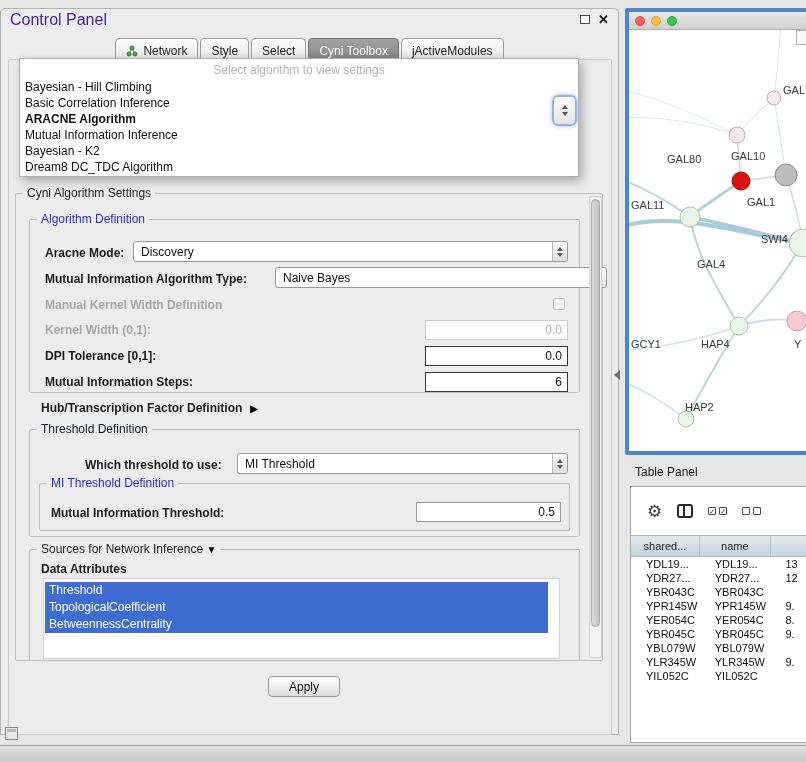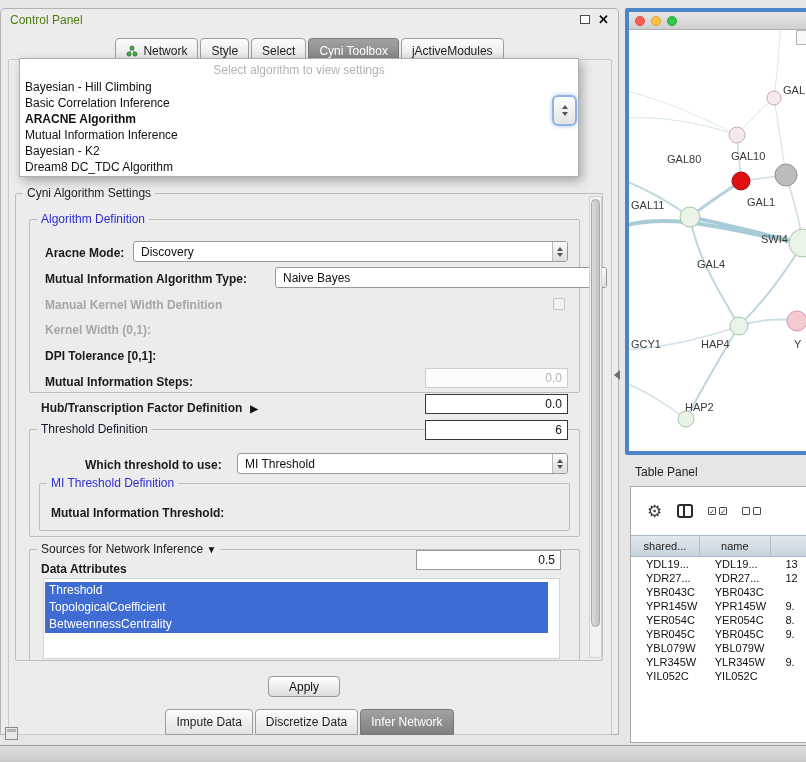--- a/index.html
+++ b/index.html
@@ -2,21 +2,21 @@
 <html><head>
 <meta charset="utf-8">
 <style>
   *{margin:0;padding:0;box-sizing:border-box;}
   body{font-family:"Liberation Sans",sans-serif;background:#e6e6e6;}
   .desktop{position:relative;width:806px;height:762px;background:#e6e6e6;overflow:hidden;font-size:12px;color:#1c1c1c;}
 
   
   .control-panel{position:absolute;left:0;top:8px;width:619px;height:727px;background:#ececec;border:1px solid #b2b2b2;border-radius:5px 5px 0 0;}
   .cp-titlebar{position:absolute;left:0;top:0;right:0;height:21px;display:flex;align-items:center;padding:0 9px;}
-  .cp-title{font-size:12px;color:#4d7c0f;}
+  .cp-title{font-size:16px;color:#4c1d95;}
   .cp-title-icons{margin-left:auto;display:flex;gap:8px;align-items:center;}
   .float-icon{width:10px;height:9px;border:1px solid #4a4a4a;background:#fff;position:relative;}
   .close-x{font-weight:bold;font-size:13px;color:#111;line-height:1;}
   .tabpane{position:absolute;left:7px;top:50px;width:604px;height:676px;border:1px solid #c9c9c9;border-radius:2px;}
   .tabs-row{position:absolute;top:29px;left:0;width:100%;display:flex;justify-content:center;gap:2px;z-index:3;}
   .tab{height:26px;display:flex;align-items:center;gap:5px;padding:0 10px;background:linear-gradient(#fcfcfc,#e2e2e2);border:1px solid #9d9d9d;border-radius:4px 4px 0 0;font-size:12px;color:#222;}
   .tab.active{background:linear-gradient(#a2a2a2,#7f7f7f);color:#fff;border-color:#787878;}
 
   
   .algo-popup{position:absolute;left:18px;top:49px;width:560px;height:119px;background:#fff;border:1px solid #b0b0b0;box-shadow:3px 4px 10px rgba(0,0,0,0.3);z-index:30;padding-top:2px;}
@@ -32,21 +32,21 @@
   .gtitle.green{color:#0f172a;}
   .flabel{position:absolute;font-weight:bold;font-size:12px;color:#1b1b1b;white-space:nowrap;z-index:4;line-height:14px;}
   .flabel.disabled{color:#a6a6a6;}
 
   .combo{position:absolute;height:21px;background:#fff;border:1px solid #989898;border-radius:3px;display:flex;align-items:center;z-index:4;}
   .combo-val{padding-left:7px;font-size:12px;flex:1;color:#111;}
   .stepper{width:15px;height:100%;margin-left:auto;border-left:1px solid #bbb;background:linear-gradient(#fafafa,#dedede);display:flex;flex-direction:column;align-items:center;justify-content:center;gap:2px;border-radius:0 2px 2px 0;}
   .tri-up{width:0;height:0;border-left:3px solid transparent;border-right:3px solid transparent;border-bottom:4px solid #555;}
   .tri-down{width:0;height:0;border-left:3px solid transparent;border-right:3px solid transparent;border-top:4px solid #555;}
 
-  .tfield{position:absolute;height:20px;border:1px solid #999;background:#fff;font-family:inherit;font-size:12px;text-align:right;padding:0 5px;color:#111;z-index:4;margin-top:48px;}
+  .tfield{position:absolute;height:20px;border:1px solid #999;background:#fff;font-family:inherit;font-size:12px;text-align:right;padding:0 5px;color:#111;z-index:4;}
   .tfield.dark{border:1px solid #383838;}
   .tfield:disabled{color:#b5b5b5;border-color:#cdcdcd;background:#fcfcfc;}
   .checkbox{position:absolute;width:12px;height:12px;border:1px solid #c6c6c6;border-radius:2px;background:#f3f3f3;z-index:4;}
 
   .hub-row{position:absolute;font-weight:bold;font-size:12px;display:flex;align-items:center;gap:8px;z-index:4;}
   .small-arrow{font-size:10px;color:#111;}
 
   .attr-list{position:absolute;background:#fff;border:1px solid #d4d4d4;overflow:hidden;z-index:4;padding:3px 0 0 1px;}
   .attr-item{height:17px;line-height:17px;background:#3f6cd3;color:#fff;font-size:12px;padding-left:4px;width:503px;}
 
@@ -212,31 +212,20 @@
     <span class="gtitle" style="left:36px;top:533px"><span>Sources for Network Inference</span> <span class="small-arrow">▼</span></span>
     <span class="flabel" style="left:40px;top:553px">Data Attributes</span>
     <div class="attr-list" style="left:42px;top:569px;width:517px;height:81px">
       <div class="attr-item">Threshold</div>
       <div class="attr-item">TopologicalCoefficient</div>
       <div class="attr-item">BetweennessCentrality</div>
     </div>
 
     <div class="apply-btn">Apply</div>
 
-    <div class="bottom-tabs">
-      <div class="tab">
-          <span>Impute Data</span>
-        </div>
-      <div class="tab">
-          <span>Discretize Data</span>
-        </div>
-      <div class="tab active">
-          <span>Infer Network</span>
-        </div>
-    </div>
   </div>
 
   <div class="net-window">
     <div class="net-titlebar">
       <span class="light red"></span>
       <span class="light yellow"></span>
       <span class="light green"></span>
     </div>
     <div class="net-canvas">
       <svg class="netsvg" width="182" height="421" viewBox="0 0 182 421">

